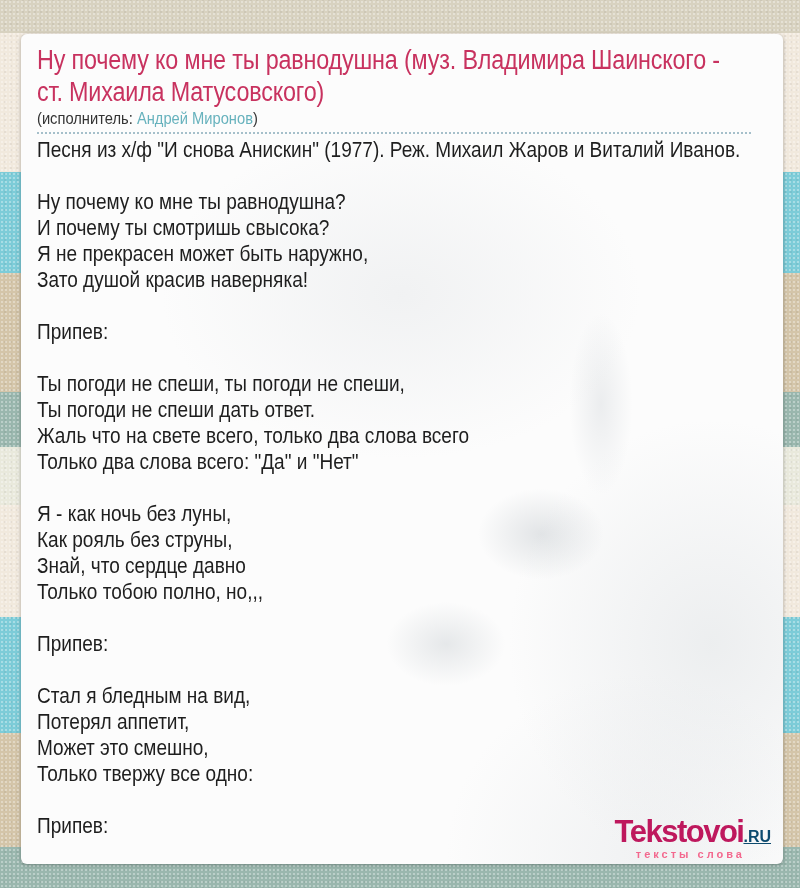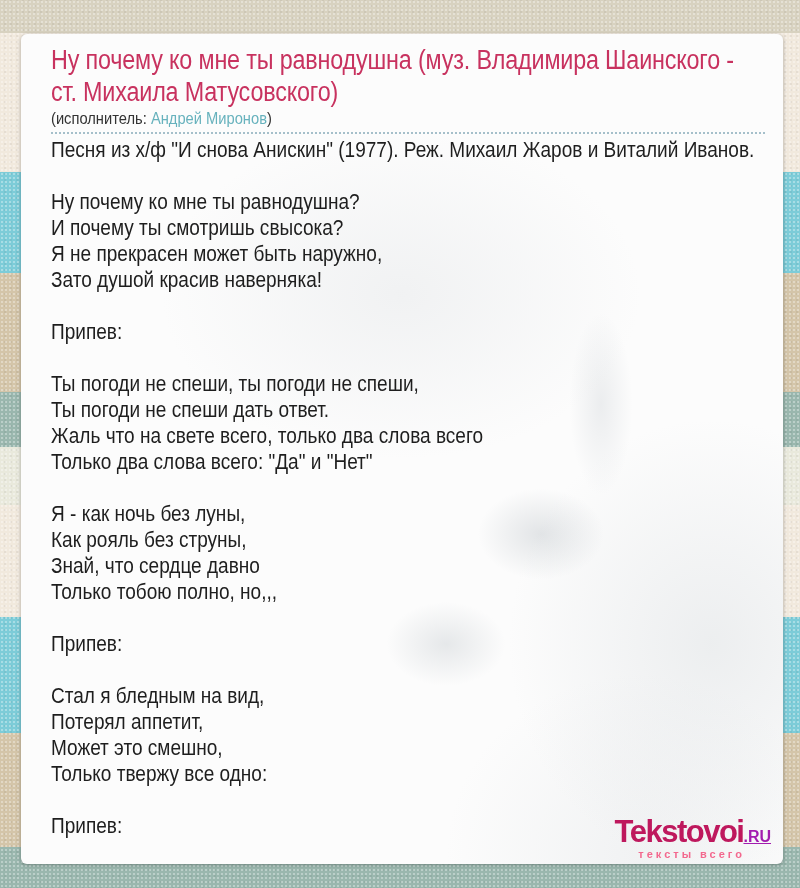--- a/index.html
+++ b/index.html
@@ -21,21 +21,21 @@
   body::before{ 
     content:"";position:absolute;inset:0;z-index:0;pointer-events:none;
     background-image:radial-gradient(rgba(255,255,255,.33) 1px,transparent 1.4px),
                      radial-gradient(rgba(0,0,0,.05) 1px,transparent 1.4px);
     background-size:4px 4px,6px 6px;background-position:0 0,2px 3px;
   }
   .card{
     position:absolute;left:21px;top:34px;width:762px;height:830px;z-index:1;
     background:#fcfcfc;border-radius:6px;overflow:hidden;
     box-shadow:0 1px 4px rgba(0,0,0,.28);
-    padding:10px 22px 0 30px;box-sizing:border-box;
+    padding:10px 22px 0 16px;box-sizing:border-box;
   }
   .photo{ 
     position:absolute;inset:0;pointer-events:none;
     background:
       radial-gradient(ellipse 90px 65px at 520px 500px, rgba(150,160,168,.26), rgba(150,160,168,0) 70%),
       radial-gradient(ellipse 85px 60px at 425px 610px, rgba(150,160,168,.22), rgba(150,160,168,0) 70%),
       radial-gradient(ellipse 45px 130px at 580px 370px, rgba(168,176,184,.20), rgba(168,176,184,0) 70%),
       radial-gradient(ellipse 270px 300px at 690px 610px, rgba(200,206,210,.30), rgba(200,206,210,0) 75%),
       radial-gradient(ellipse 320px 220px at 380px 260px, rgba(208,212,216,.26), rgba(208,212,216,0) 75%),
       radial-gradient(ellipse 260px 240px at 620px 820px, rgba(205,210,214,.24), rgba(205,210,214,0) 75%);
@@ -57,21 +57,21 @@
     white-space:pre;overflow:visible;
   }
   .logo{
     position:absolute;right:12px;bottom:4px;text-align:right;line-height:1;
     cursor:pointer;
   }
   .logo .name{
     font-weight:700;font-size:31px;color:#be185d;letter-spacing:-1.5px;
   }
   .logo .tld{
-    font-weight:700;font-size:16px;color:#a21caf;letter-spacing:0;text-decoration:underline;
+    font-weight:700;font-size:16px;color:#0c4a6e;letter-spacing:0;text-decoration:underline;
   }
   .logo .tagline{
     font-weight:700;font-size:11px;color:#f3688e;letter-spacing:3px;
     margin-top:2px;padding-right:26px;
   }
 </style>
 </head>
 <body>
 
 <main class="card">
@@ -110,15 +110,15 @@
 Стал я бледным на вид,
 Потерял аппетит,
 Может это смешно,
 Только твержу все одно:
 
 Припев:</div>
   </div>
 
   <div class="logo">
     <div><span class="name">Tekstovoi</span><span class="tld">.RU</span></div>
-    <div class="tagline">тексты всего</div>
+    <div class="tagline">тексты слова</div>
   </div>
 </main>
 
 </body></html>

